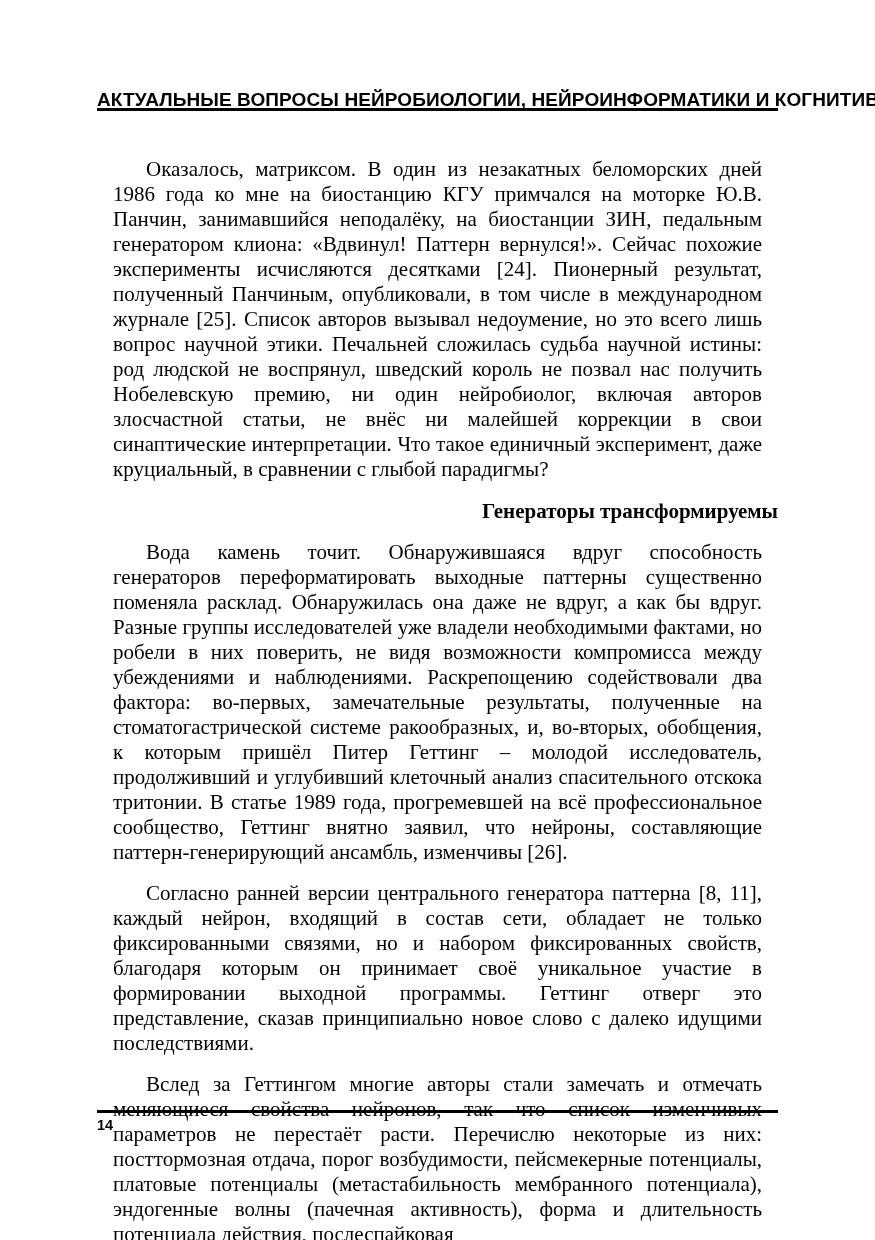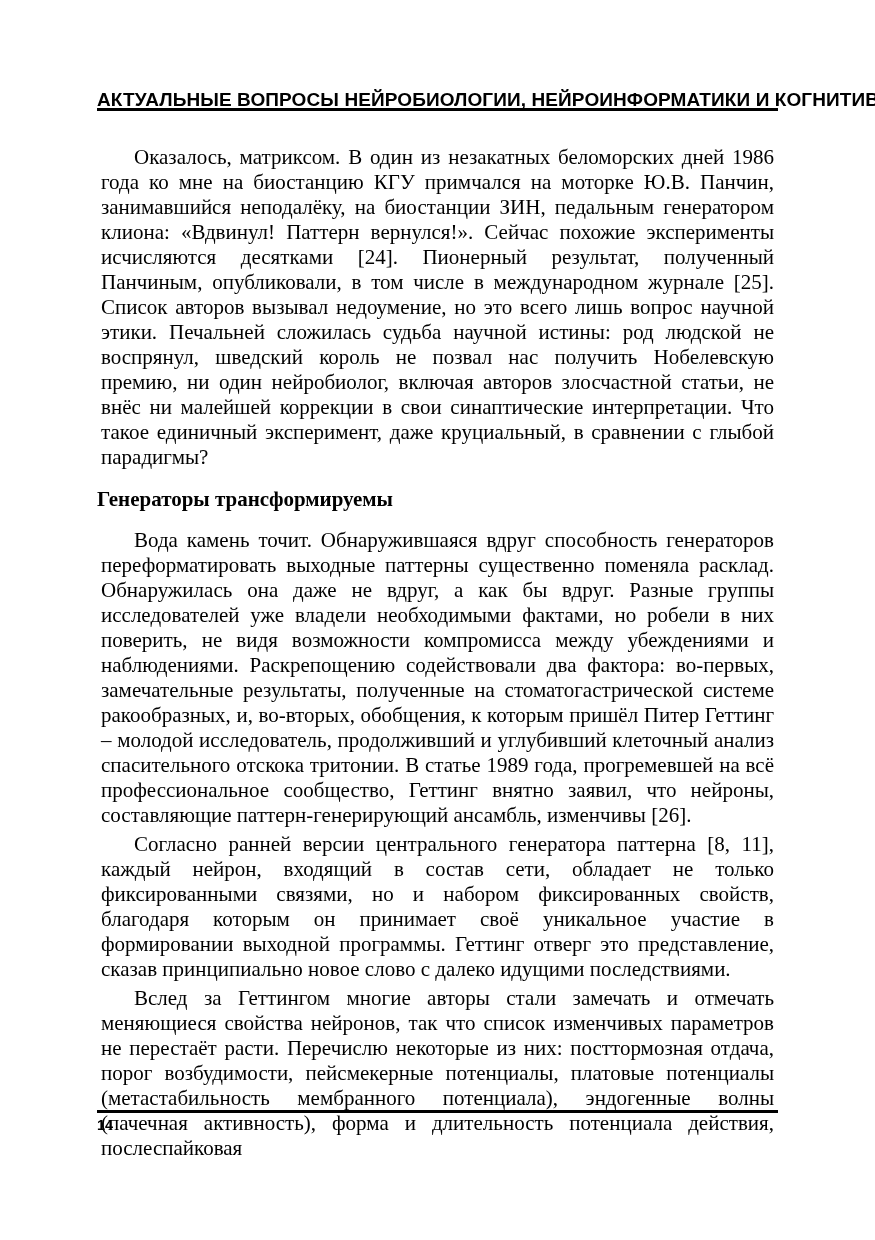--- a/index.html
+++ b/index.html
@@ -33,26 +33,26 @@
   .body-text {
     position: absolute;
     top: 141px;
     left: 97px;
     width: 681px;
     font-size: 21px;
     line-height: 25px;
     text-align: justify;
   }
   .body-text p {
-    margin: 4px;
+    margin: 16px;
     text-indent: 33px;
   }
   .section-heading {
     font-weight: 700;
-    text-align: left;
+    text-align: right;
     text-indent: 0 !important;
     margin: 17px 0 16px 0 !important;
   }
   .footer {
     position: absolute;
     top: 1110px;
     left: 97px;
     width: 681px;
     border-top: 3px solid #000000;
     padding-top: 4px;

